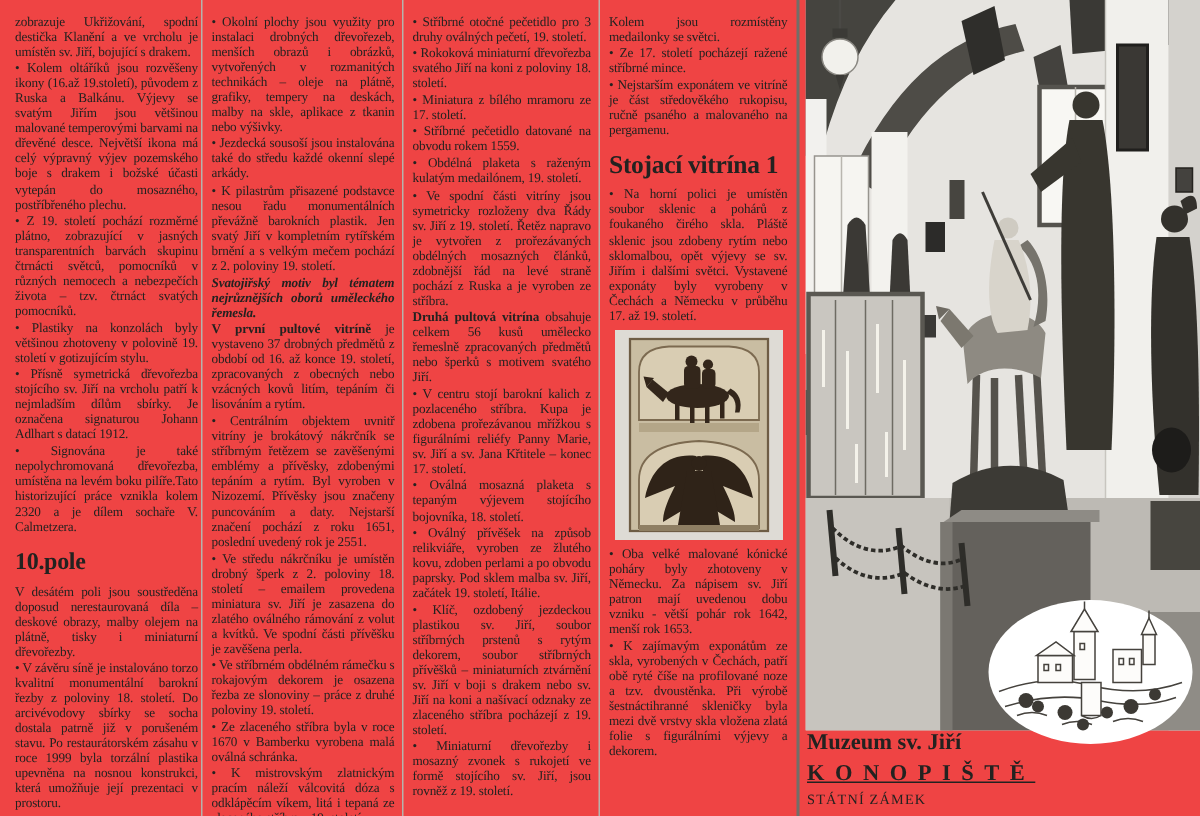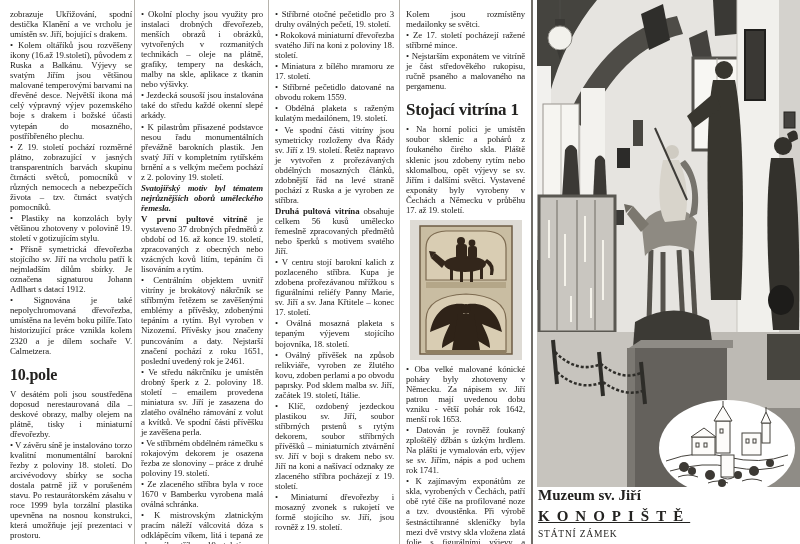--- a/index.html
+++ b/index.html
@@ -1,16 +1,16 @@
 <!DOCTYPE html>
 <html lang="cs"><head>
 <meta charset="utf-8">
 <style>
   html,body{margin:0;padding:0;background:#888;}
-  .page{position:relative;width:800px;height:544px;background:#ffffff;overflow:hidden;
+  .page{position:relative;width:800px;height:544px;background:#ef4444;overflow:hidden;
         font-family:"Liberation Serif","DejaVu Serif",serif;color:#232220;}
   .col{position:absolute;top:9px;text-align:justify;font-size:8.8px;line-height:10.05px;
        letter-spacing:-0.1px;hyphens:auto;}
   .col p{margin:0 0 1px 0;}
   .col p.it{font-style:italic;font-weight:bold;}
   .col b{font-weight:bold;}
   h2.sec{font-size:16px;font-weight:bold;margin:10px 0 6px 0;letter-spacing:-0.2px;line-height:17px;}
   h2.sec.big{font-size:17px;}
   .rule{position:absolute;top:0;bottom:0;width:1px;background:#b6b3ac;}
   .fold{position:absolute;top:0;bottom:0;width:2px;background:#716e68;}
@@ -41,21 +41,21 @@
   </div>
 
   <div class="rule" style="left:134px;"></div>
 
   <div class="col" style="left:141px;width:122px;">
     <p>• Okolní plochy jsou využity pro instalaci drobných dřevořezeb, menších obrazů i obrázků, vytvořených v rozmanitých technikách – oleje na plátně, grafiky, tempery na deskách, malby na skle, aplikace z tkanin nebo výšivky.</p>
     <p>• Jezdecká sousoší jsou instalována také do středu každé okenní slepé arkády.</p>
     <p>• K pilastrům přisazené podstavce nesou řadu monumentálních převážně barokních plastik. Jen svatý Jiří v kompletním rytířském brnění a s velkým mečem pochází z 2. poloviny 19. století.</p>
     <p class="it">Svatojiřský motiv byl tématem nejrůznějších oborů uměleckého řemesla.</p>
     <p><b>V první pultové vitríně</b><span> je vystaveno 37 drobných předmětů z období od 16. až konce 19. století, zpracovaných z obecných nebo vzácných kovů litím, tepáním či lisováním a rytím.</span></p>
-    <p>• Centrálním objektem uvnitř vitríny je brokátový nákrčník se stříbrným řetězem se zavěšenými emblémy a přívěsky, zdobenými tepáním a rytím. Byl vyroben v Nizozemí. Přívěsky jsou značeny puncováním a daty. Nejstarší značení pochází z roku 1651, poslední uvedený rok je 2461.</p>
+    <p>• Centrálním objektem uvnitř vitríny je brokátový nákrčník se stříbrným řetězem se zavěšenými emblémy a přívěsky, zdobenými tepáním a rytím. Byl vyroben v Nizozemí. Přívěsky jsou značeny puncováním a daty. Nejstarší značení pochází z roku 1651, poslední uvedený rok je 2551.</p>
     <p>• Ve středu nákrčníku je umístěn drobný šperk z 2. poloviny 18. století – emailem provedena miniatura sv. Jiří je zasazena do zlatého oválného rámování z volut a kvítků. Ve spodní části přívěšku je zavěšena perla.</p>
     <p>• Ve stříbrném obdélném rámečku s rokajovým dekorem je osazena řezba ze slonoviny – práce z druhé poloviny 19. století.</p>
     <p>• Ze zlaceného stříbra byla v roce 1670 v Bamberku vyrobena malá oválná schránka.</p>
     <p>• K mistrovským zlatnickým pracím náleží válcovitá dóza s odklápěcím víkem, litá i tepaná ze zlaceného stříbra z 19. století.</p>
 
   </div>
 
   <div class="rule" style="left:268px;"></div>
 
   <div class="col" style="left:275px;width:119px;">
@@ -108,21 +108,20 @@
       <g fill="#2f2318">
         <path d="M54,84 C36,82 24,92 20,112 L40,104 C34,116 32,122 32,128 L52,116 Z"></path>
         <path d="M58,84 C76,82 88,92 92,112 L72,104 C78,116 80,122 80,128 L60,116 Z"></path>
         <path d="M48,94 H64 L70,130 H42 Z"></path>
         <circle cx="56" cy="89" r="5"></circle>
       </g>
       <rect x="16" y="130" width="80" height="4" fill="#8f7f63"></rect>
     </svg>
 
     <p>• Oba velké malované kónické poháry byly zhotoveny v Německu. Za nápisem sv. Jiří patron mají uvedenou dobu vzniku - větší pohár rok 1642, menší rok 1653.</p>
-    <p>• Datován je rovněž foukaný zploštělý džbán s úzkým hrdlem. Na plášti je vymalován erb, výjev se sv. Jiřím, nápis a pod uchem rok 1741.</p>
     <p>• K zajímavým exponátům ze skla, vyrobených v Čechách, patří obě ryté číše na profilované noze a tzv. dvoustěnka. Při výrobě šestnáctihranné skleničky byla mezi dvě vrstvy skla vložena zlatá folie s figurálními výjevy a dekorem.</p>
 
   </div>
 
   <div class="fold" style="left:531px;"></div>
 
   <svg class="photo" viewBox="0 0 263 487">
     <rect width="263" height="487" fill="#e6e4e0"></rect>
 
     <path d="M0,0 L60,0 Q28,38 12,96 L0,104 Z" fill="#45443f"></path>

